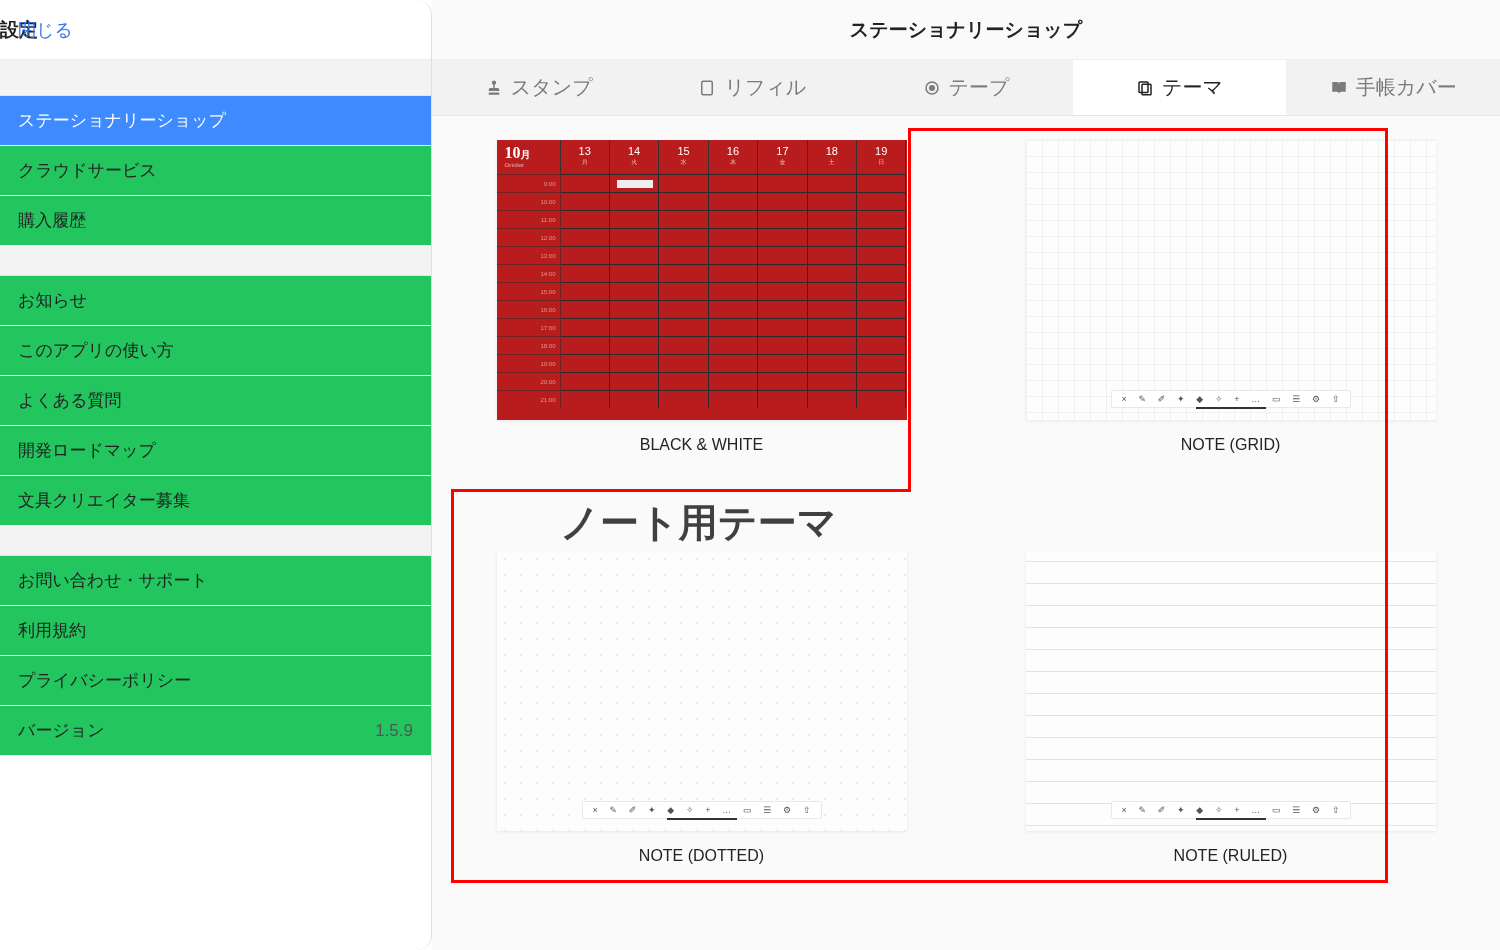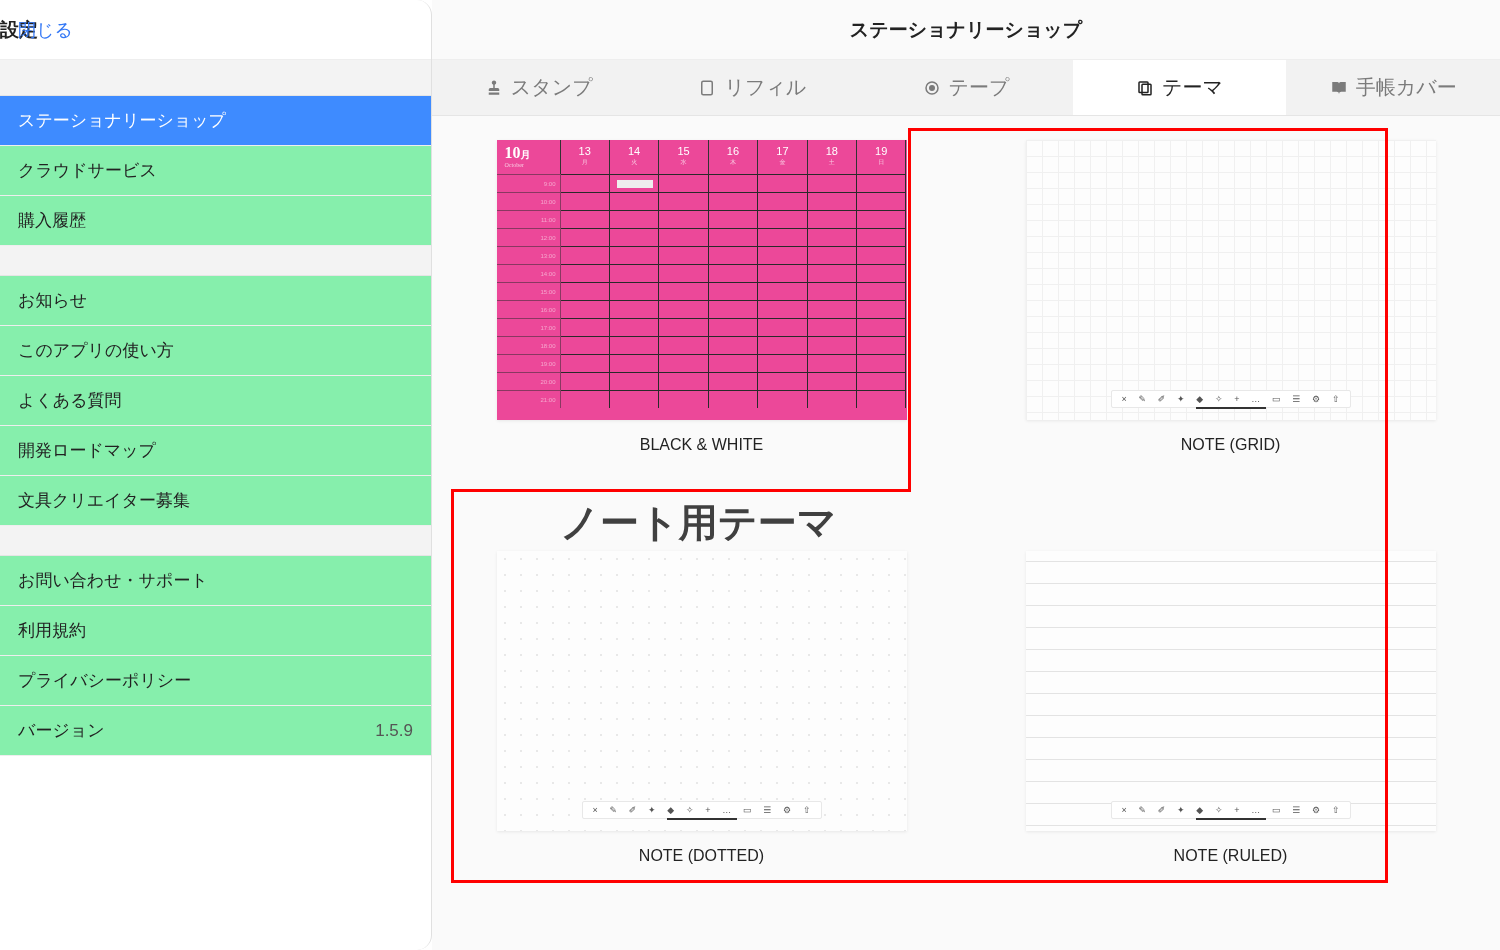--- a/index.html
+++ b/index.html
@@ -51,21 +51,21 @@
     .sidebar-gap.small {
       height: 30px;
     }
     .sidebar-item {
       height: 50px;
       padding: 0 18px;
       display: flex;
       align-items: center;
       font-size: 17px;
       color: #222;
-      background: #86efac;
+      background: #22c55e;
       border-bottom: 1px solid #eee;
       cursor: pointer;
     }
     .sidebar-item.selected {
       background: #3e8bff;
       color: #fff;
     }
     .sidebar-item .value {
       margin-left: auto;
       color: #555;
@@ -138,21 +138,21 @@
     }
     .theme-label {
       margin-top: 16px;
       font-size: 16px;
       font-weight: 400;
       color: #222;
     }
 
     
     .bw-thumb {
-      background: #ec4899;
+      background: #b91c1c;
       display: flex;
       flex-direction: column;
     }
     .bw-dayrow {
       display: flex;
       height: 34px;
     }
     .bw-month {
       width: 64px;
       color: #fff;

